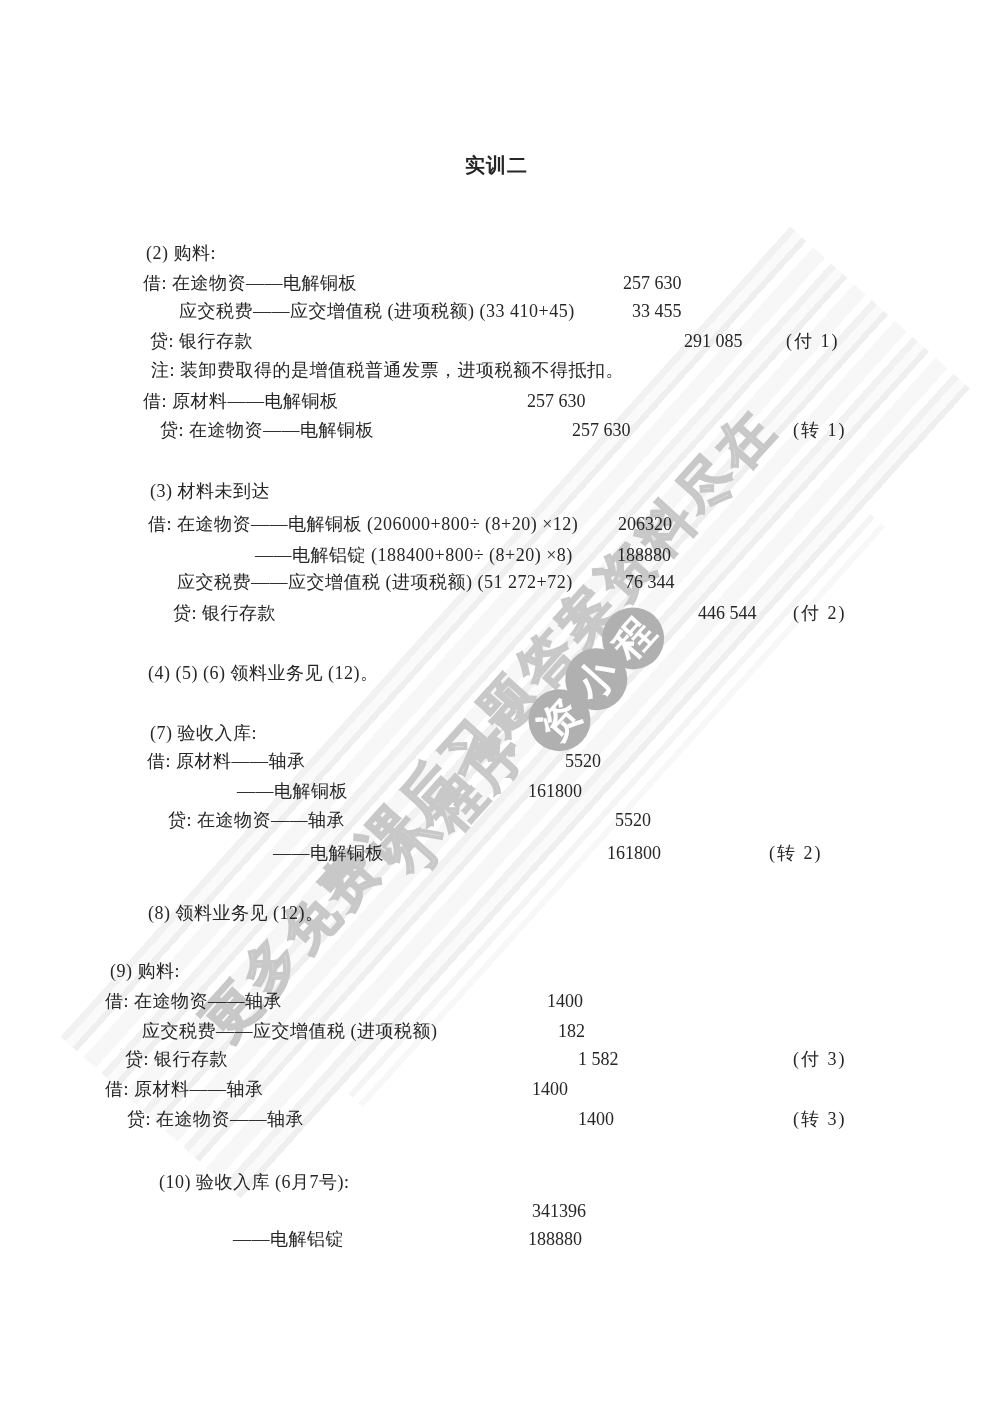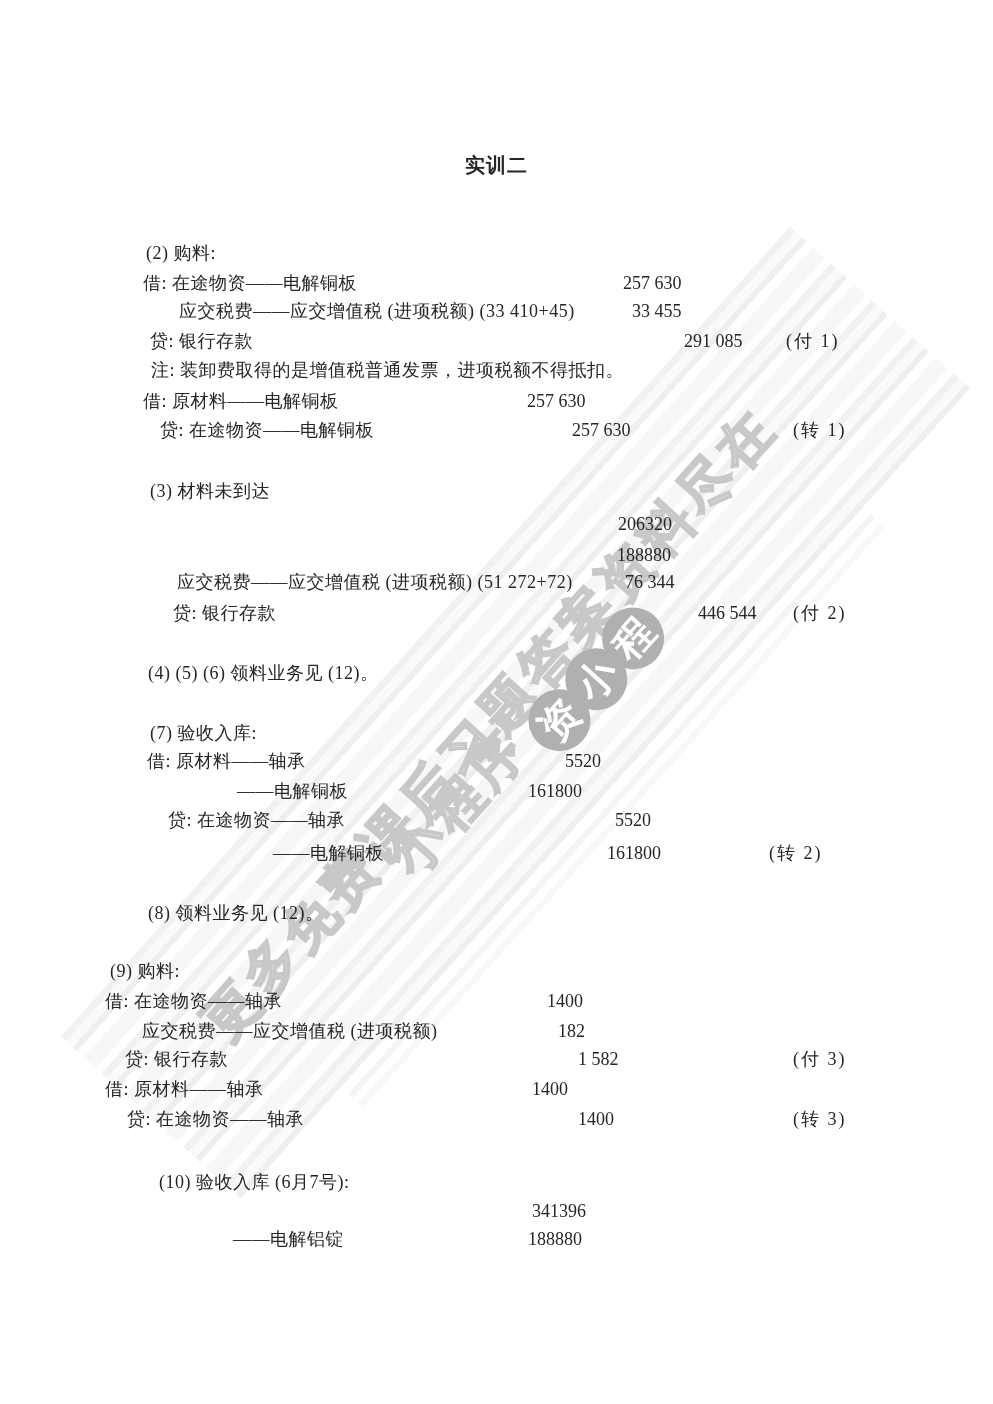--- a/index.html
+++ b/index.html
@@ -89,23 +89,25 @@
     <div class="row" style="top:419px">
       <span class="txt" style="left:160px">贷: 在途物资——电解铜板</span>
       <span class="amt" style="left:572px">257 630</span>
       <span class="vch" style="left:793px">(转 1)</span>
     </div>
 
     <div class="row" style="top:480px">
       <span class="txt" style="left:150px">(3) 材料未到达</span>
     </div>
     <div class="row" style="top:513px">
+      <span class="txt" style="left:148px">借: 在途物资——电解铜板 (206000+800÷ (8+20) ×12)</span>
       <span class="amt" style="left:618px">206320</span>
     </div>
     <div class="row" style="top:544px">
+      <span class="txt" style="left:255px">——电解铝锭 (188400+800÷ (8+20) ×8)</span>
       <span class="amt" style="left:617px">188880</span>
     </div>
     <div class="row" style="top:571px">
       <span class="txt" style="left:177px">应交税费——应交增值税 (进项税额) (51 272+72)</span>
       <span class="amt" style="left:625px">76 344</span>
     </div>
     <div class="row" style="top:602px">
       <span class="txt" style="left:173px">贷: 银行存款</span>
       <span class="amt" style="left:698px">446 544</span>
       <span class="vch" style="left:793px">(付 2)</span>

